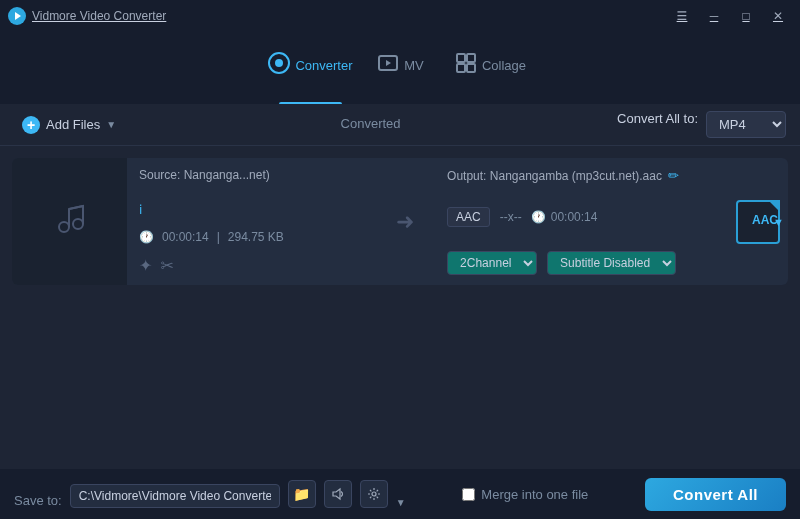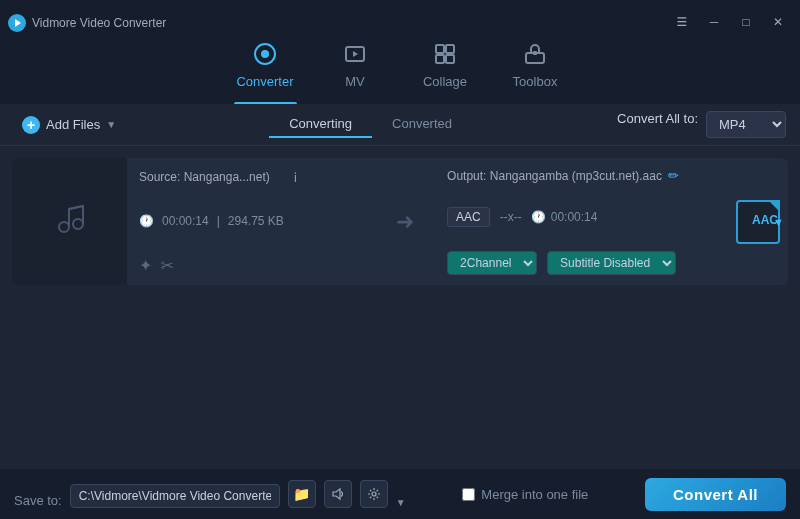--- a/index.html
+++ b/index.html
@@ -11,24 +11,25 @@
       color: #c8d0e0;
       overflow: hidden;
       display: flex;
       flex-direction: column;
     }
     
     #title-bar {
       background: #161d2d;
       height: 32px;
       display: flex;
-      align-items: flex-end;
+      align-items: center;
       justify-content: space-between;
       padding: 0 8px;
       flex-shrink: 0;
+      text-decoration: underline;
     }
     #title-left {
       display: flex;
       align-items: center;
       gap: 6px;
     }
     #app-icon {
       width: 18px;
       height: 18px;
     }
@@ -59,21 +60,21 @@
       display: flex;
       justify-content: center;
       align-items: flex-end;
       gap: 0;
       height: 72px;
       flex-shrink: 0;
       padding-bottom: 0;
     }
     .nav-tab {
       display: flex;
-      flex-direction: column;
+      flex-direction: row;
       align-items: center;
       justify-content: center;
       width: 90px;
       height: 72px;
       cursor: pointer;
       color: #7a8ba0;
       font-size: 13px;
       gap: 4px;
       position: relative;
       padding-bottom: 6px;
@@ -197,24 +198,25 @@
     }
     .file-info {
       flex: 1;
       padding: 10px 12px;
       display: flex;
       flex-direction: column;
       justify-content: space-between;
     }
     .file-source-row {
       display: flex;
-      align-items: center;
-      gap: 24px;
+      align-items: flex-start;
+      gap: 18px;
       font-size: 12px;
       color: #a0aabb;
+      flex-direction: column;
     }
     .info-icon {
       color: #3db8f5;
       font-size: 13px;
       cursor: pointer;
     }
     .file-meta {
       display: flex;
       align-items: center;
       gap: 8px;
@@ -440,40 +442,29 @@
     <div class="nav-tab-icon">
       <svg width="24" height="24" viewBox="0 0 24 24" fill="none">
         <rect x="3" y="3" width="8" height="8" rx="1" stroke="#7a8ba0" stroke-width="2"></rect>
         <rect x="13" y="3" width="8" height="8" rx="1" stroke="#7a8ba0" stroke-width="2"></rect>
         <rect x="3" y="13" width="8" height="8" rx="1" stroke="#7a8ba0" stroke-width="2"></rect>
         <rect x="13" y="13" width="8" height="8" rx="1" stroke="#7a8ba0" stroke-width="2"></rect>
       </svg>
     </div>
     <span>Collage</span>
   </div>
-  <div class="nav-tab">
-    <div class="nav-tab-icon">
-      <svg width="24" height="24" viewBox="0 0 24 24" fill="none">
-        <rect x="3" y="11" width="18" height="10" rx="2" stroke="#7a8ba0" stroke-width="2"></rect>
-        <path d="M8 11V7a4 4 0 018 0v4" stroke="#7a8ba0" stroke-width="2"></path>
-        <rect x="10" y="9" width="4" height="4" rx="1" fill="#7a8ba0"></rect>
-      </svg>
-    </div>
-    <span>Toolbox</span>
-  </div>
 </div>
 
 <div id="toolbar">
   <button id="add-files-btn">
     <div id="add-files-icon">+</div>
     <span>Add Files</span>
     <span class="dropdown-arrow">▼</span>
   </button>
   <div id="status-tabs">
-    <div class="status-tab active">Converting</div>
     <div class="status-tab">Converted</div>
   </div>
   <div id="convert-all-to">
     <span>Convert All to:</span>
     <select id="format-select">
       <option>MP4</option>
       <option>AAC</option>
       <option>MP3</option>
       <option>AVI</option>
       <option>MOV</option>

